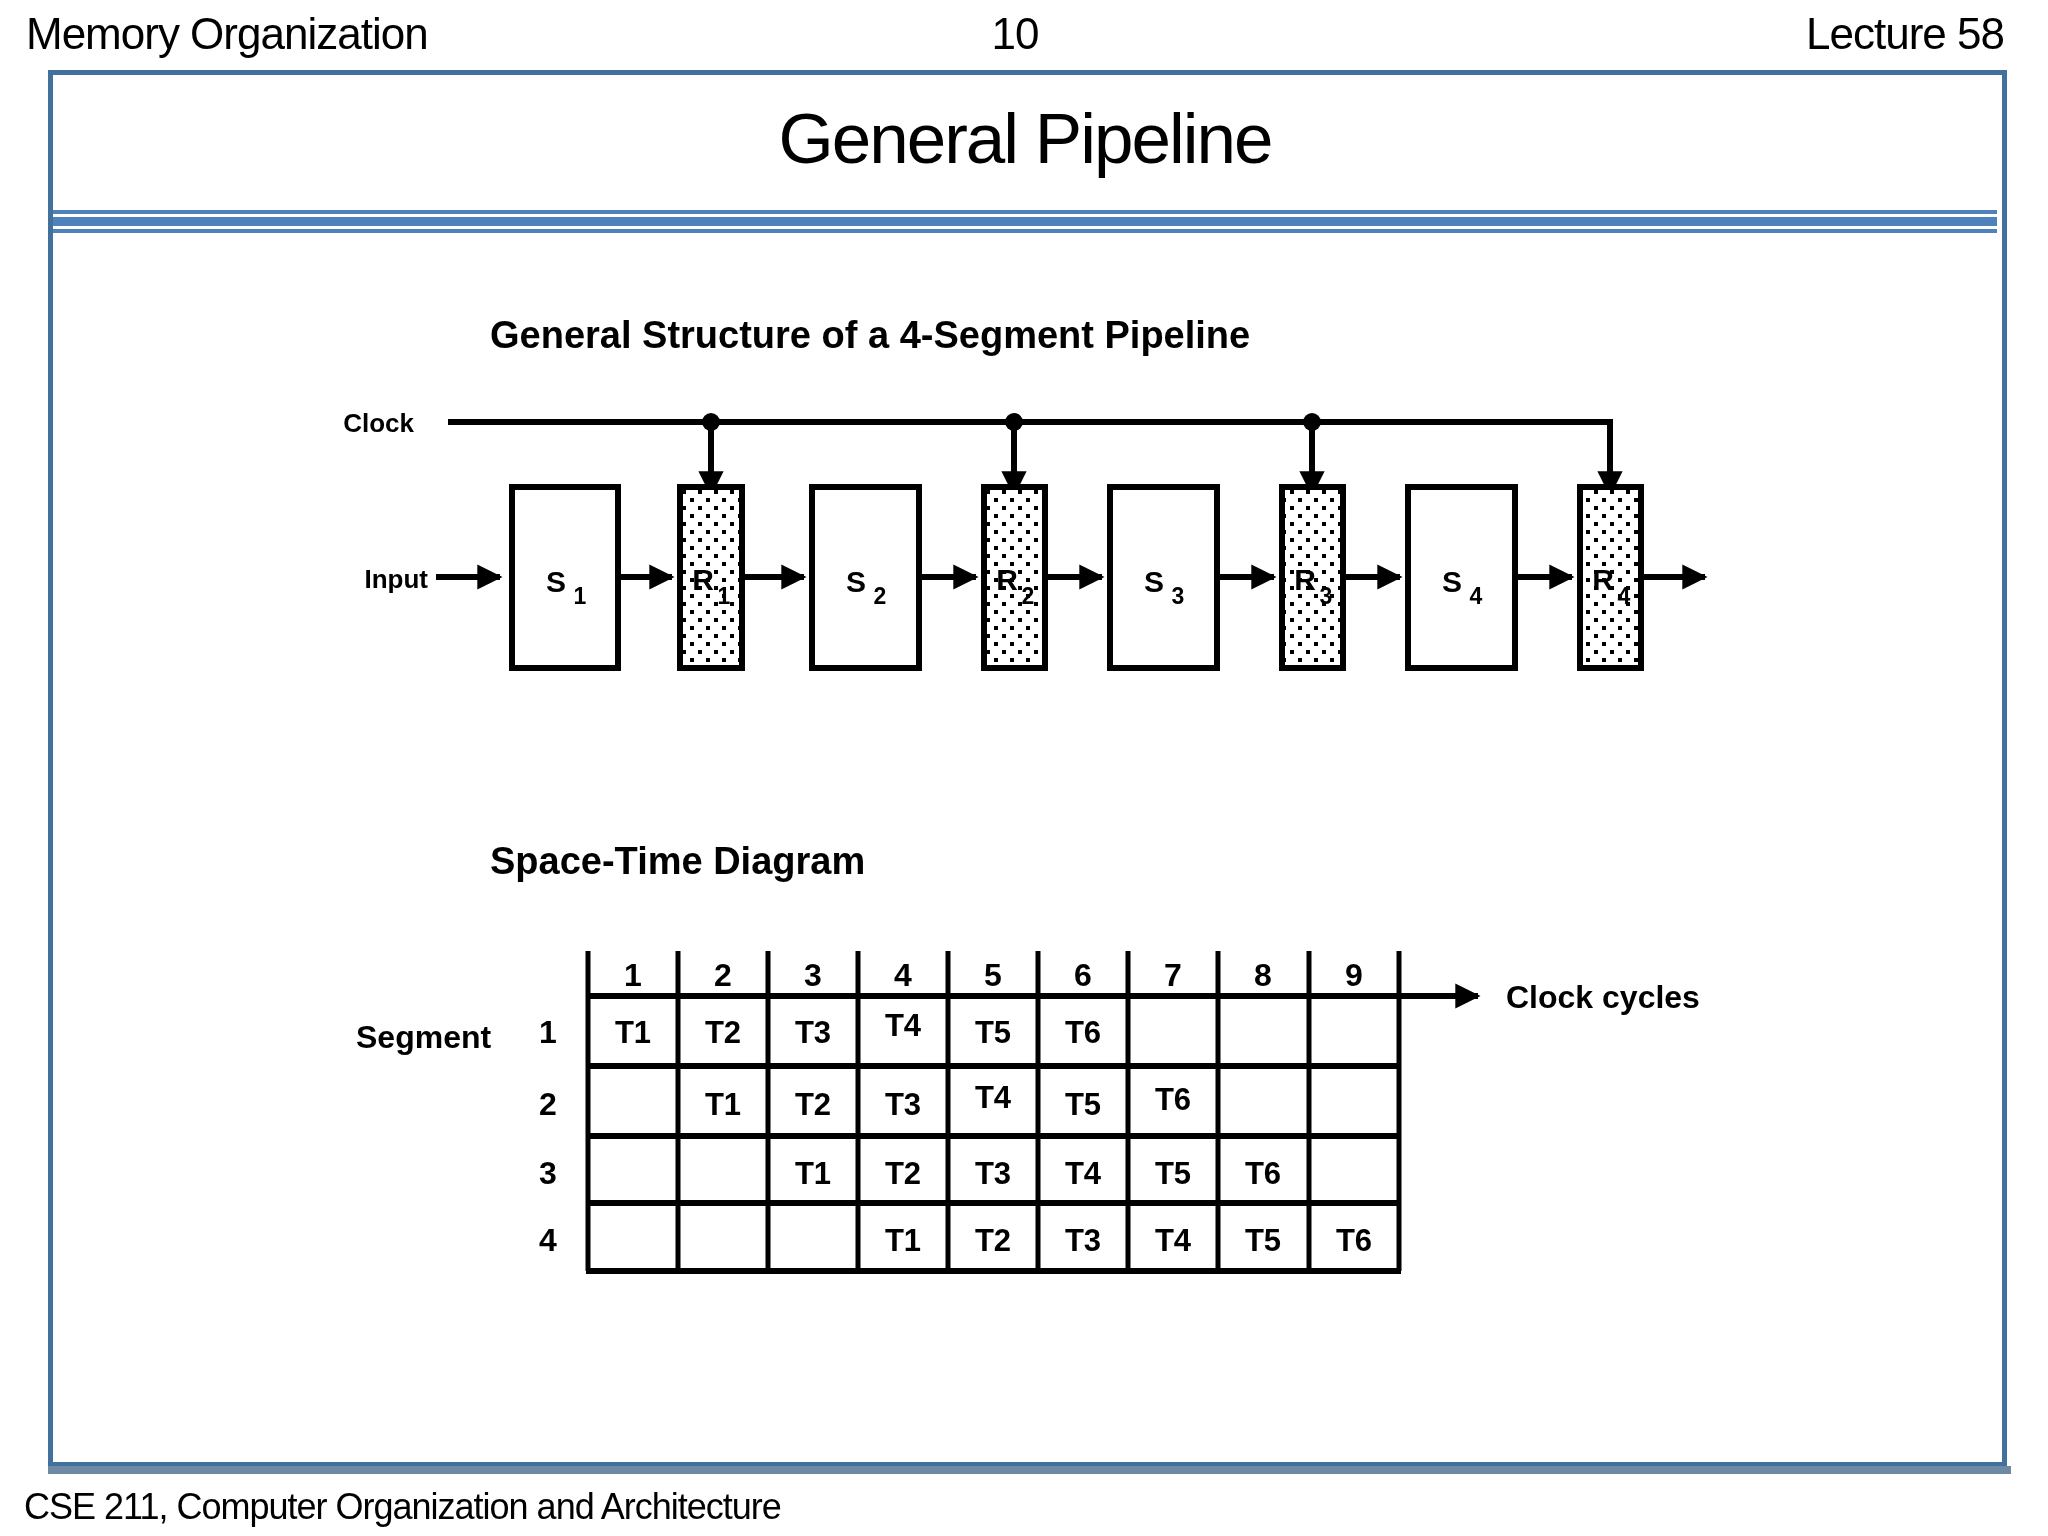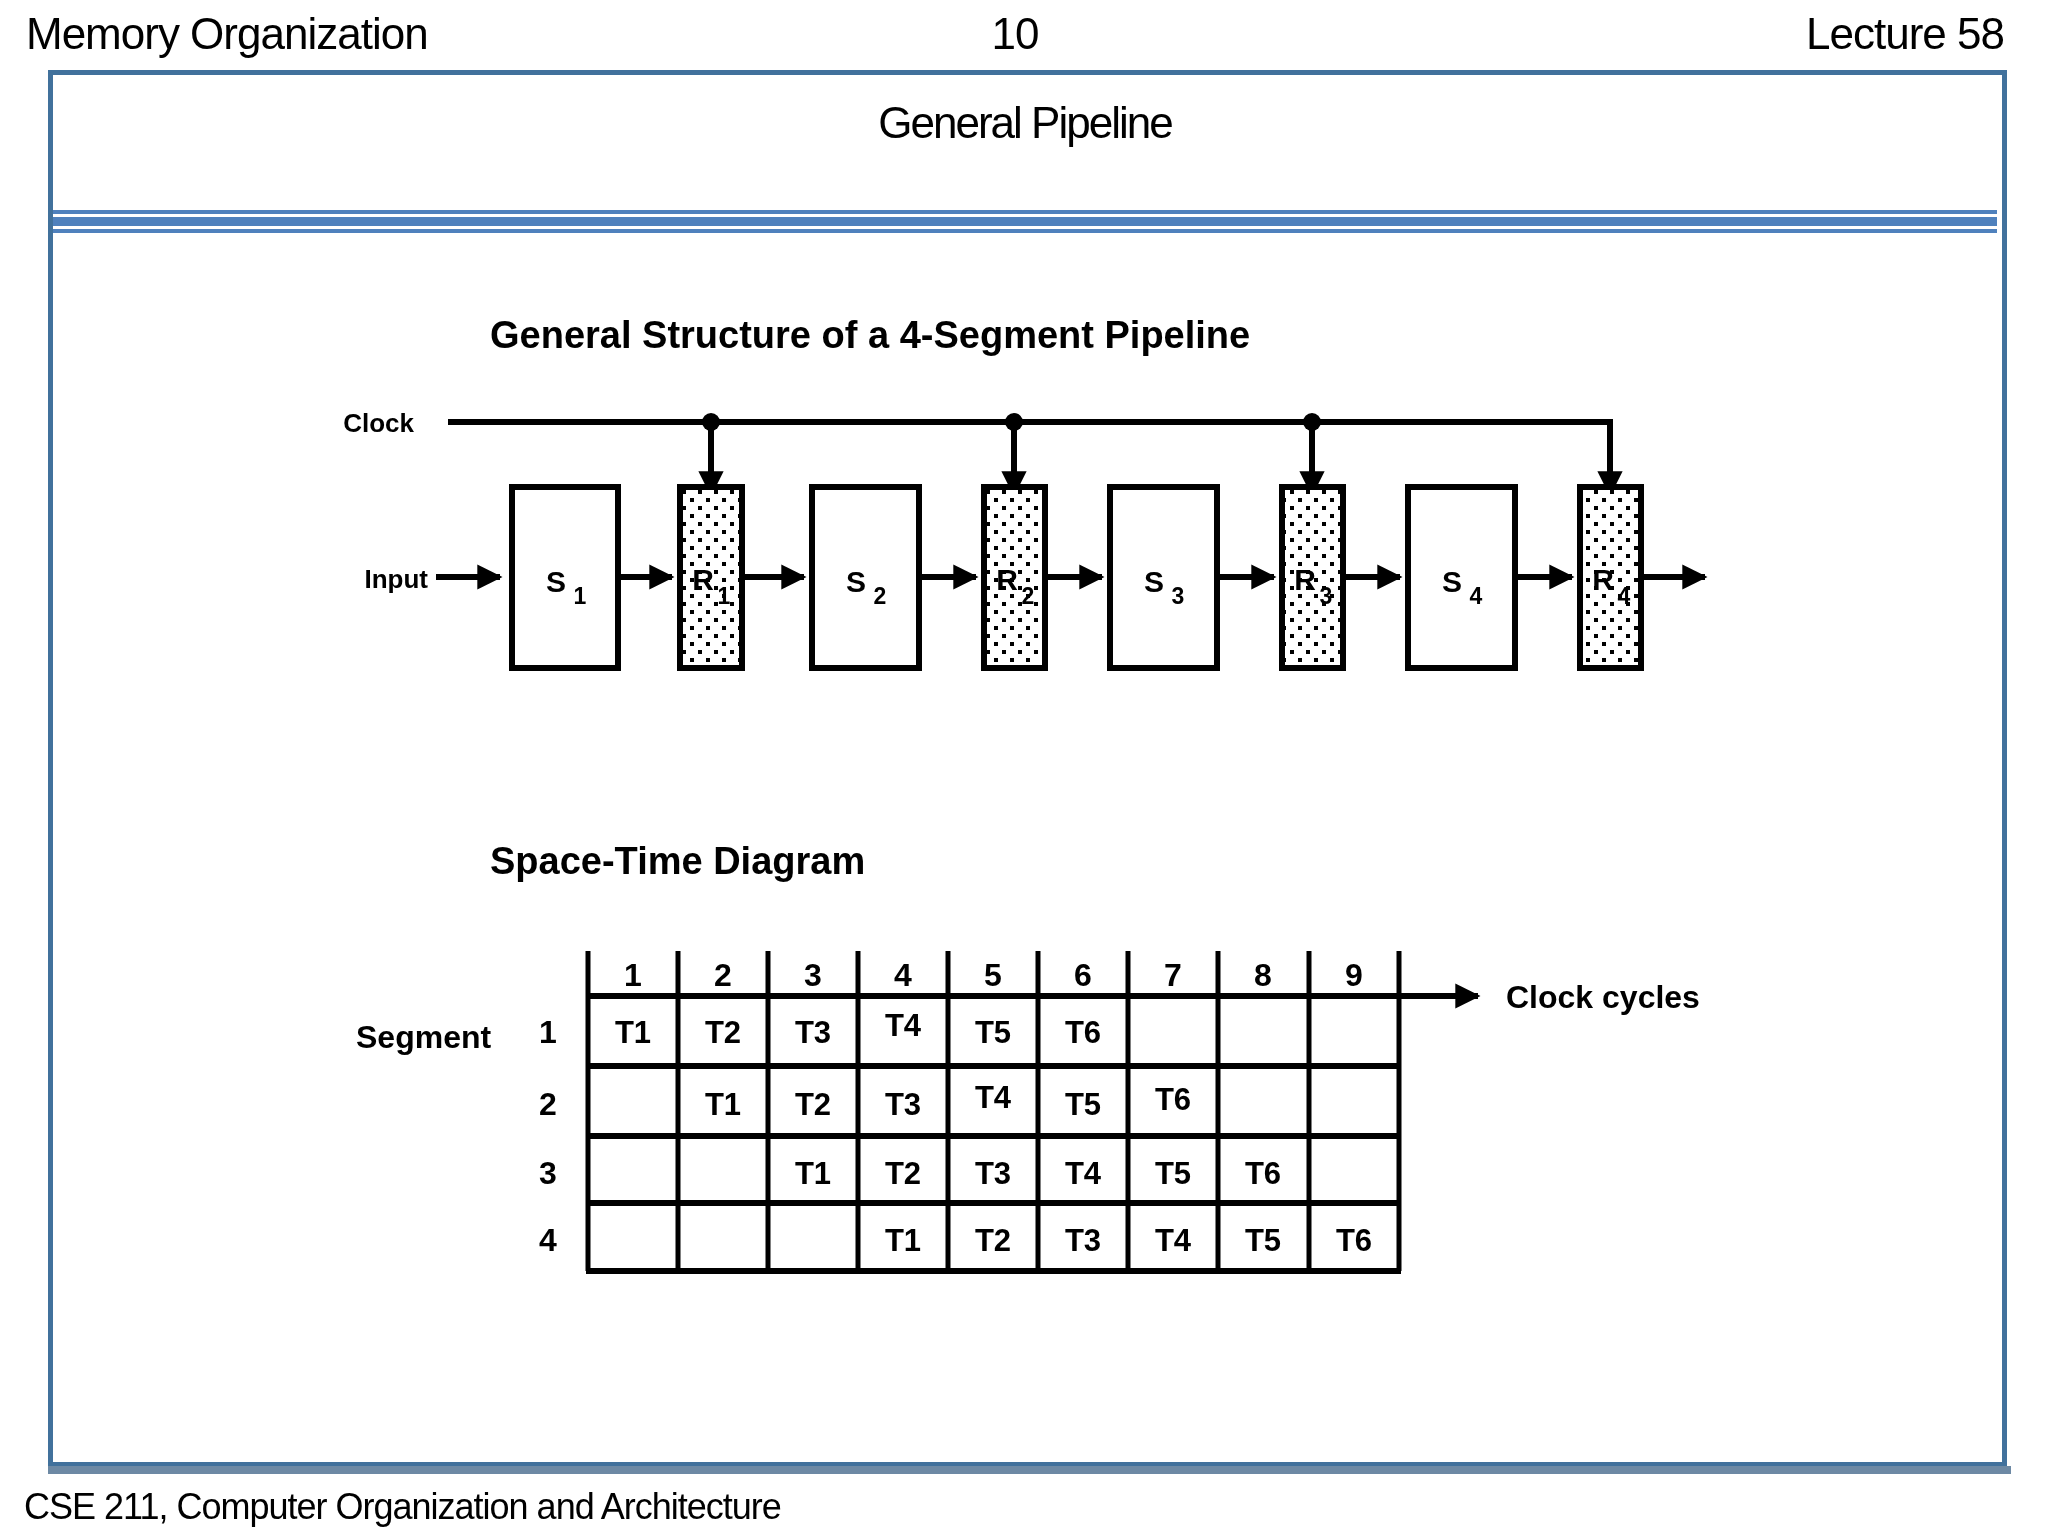--- a/index.html
+++ b/index.html
@@ -21,21 +21,21 @@
     position:absolute;left:48px;top:70px;width:1949px;height:1387px;
     border:5px solid #41719c;background:#ffffff;
   }
   .frame-shadow{
     position:absolute;left:48px;top:1466px;width:1963px;height:8px;
     background:#6d89a4;
   }
   
   .slide-title{
     position:absolute;left:53px;top:98px;width:1944px;text-align:center;
-    font-size:44px;letter-spacing:-2px;font-weight:400;
+    font-size:71px;letter-spacing:-2px;font-weight:400;
   }
   
   .sep{position:absolute;left:53px;top:210px;width:1944px;}
   .sep .a{height:4px;background:#4f81bd;}
   .sep .g{height:3px;background:#ffffff;}
   .sep .b{height:9px;background:#4f81bd;}
   
   .ftr{
     position:absolute;left:24px;top:1486px;width:2010px;
     display:flex;font-size:36px;letter-spacing:-1px;

